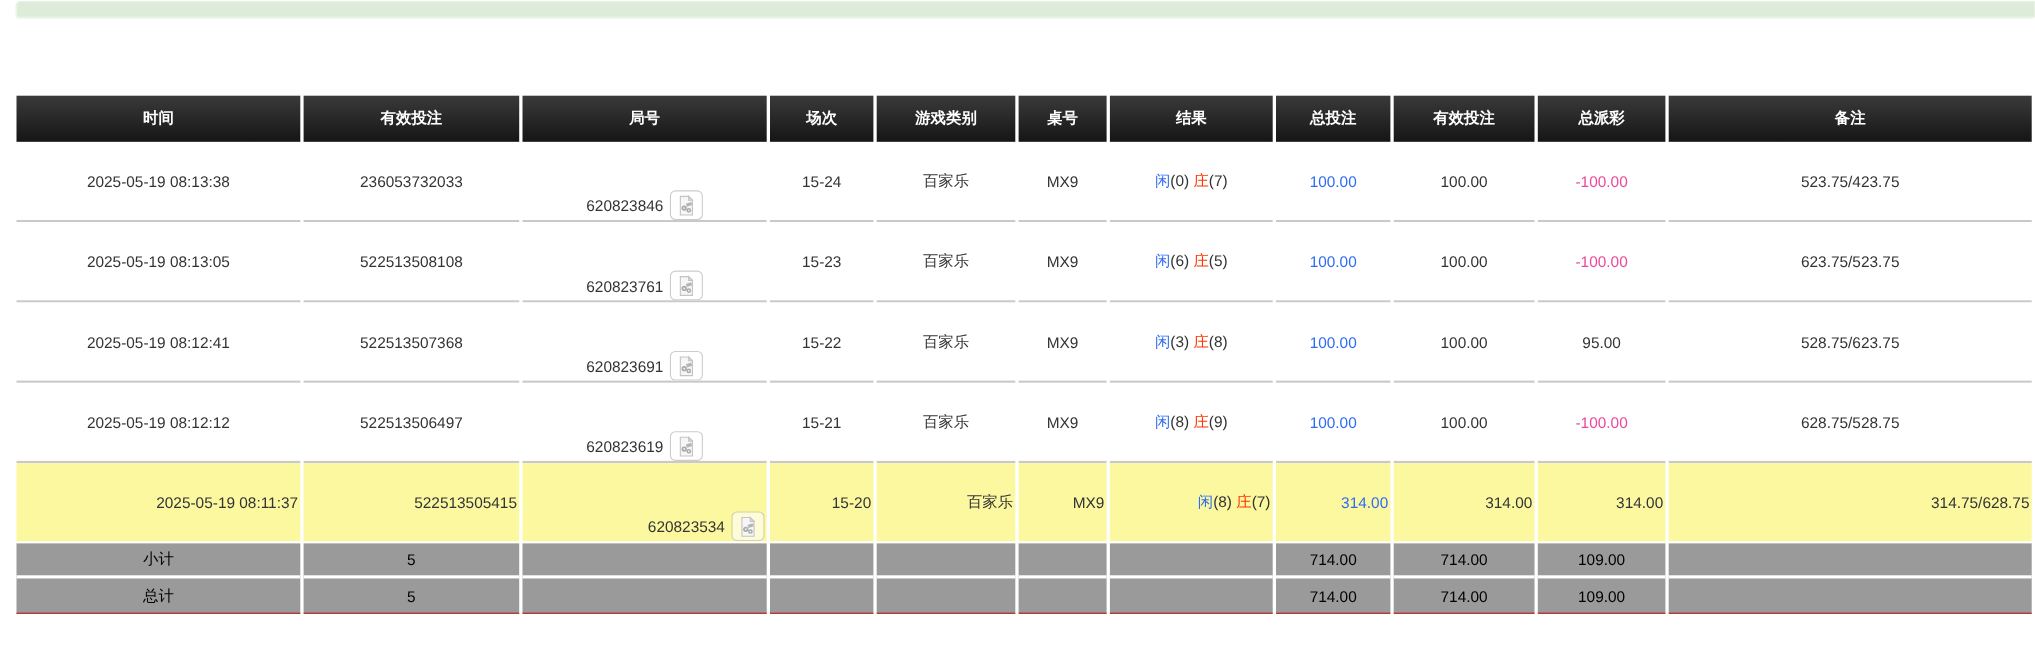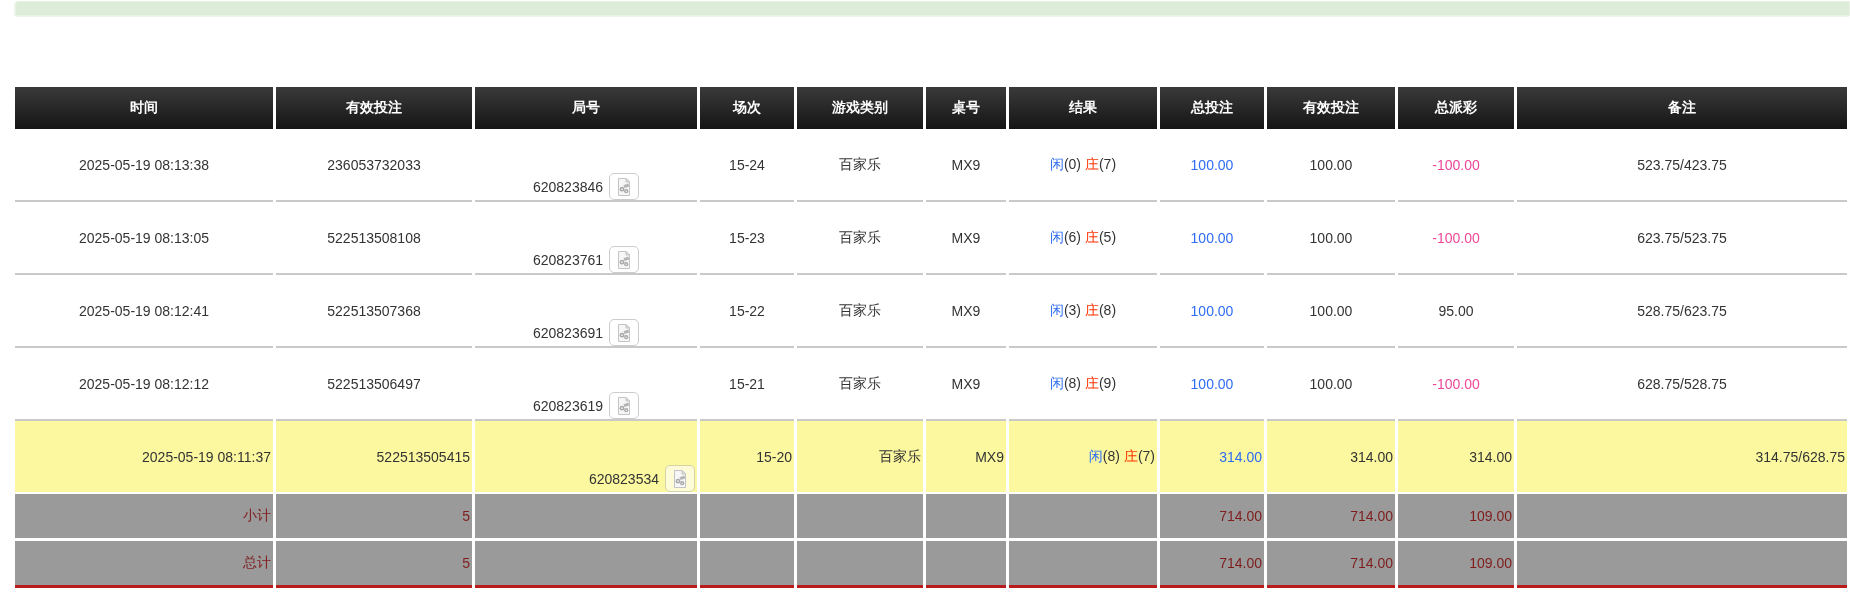--- a/index.html
+++ b/index.html
@@ -43,24 +43,24 @@
   }
   tr.row-highlight .replay-btn { background: #fdfbd8; border-color: #d4d2a6; }
 
   .result-player { color: #2e6cf3; }
   .result-banker { color: #ff3300; }
   .result-num { color: #333; }
   .amount-link { color: #2e6cf3; cursor: pointer; }
   .amount-negative { color: #ec4899; }
 
   tr.summary-row td {
-    background: #9a9a9a; color: #7f1d1d; height: 47px;
-    border-bottom: 3px solid #fff; font-size: 14px; text-align: right;
-  }
-  tr.summary-row.summary-last td { border-bottom: 3px solid #b91c1c; }
+    background: #9a9a9a; color: #000000; height: 32px;
+    border-bottom: 3px solid #fff; font-size: 14px;
+  }
+  tr.summary-row.summary-last td { border-bottom: 1px solid #b91c1c; }
 </style>
 </head>
 <body>
 
 <div class="notice-bar"></div>
 
 <div class="table-wrap">
   <table class="bets">
     <colgroup>
       <col style="width:258px">

